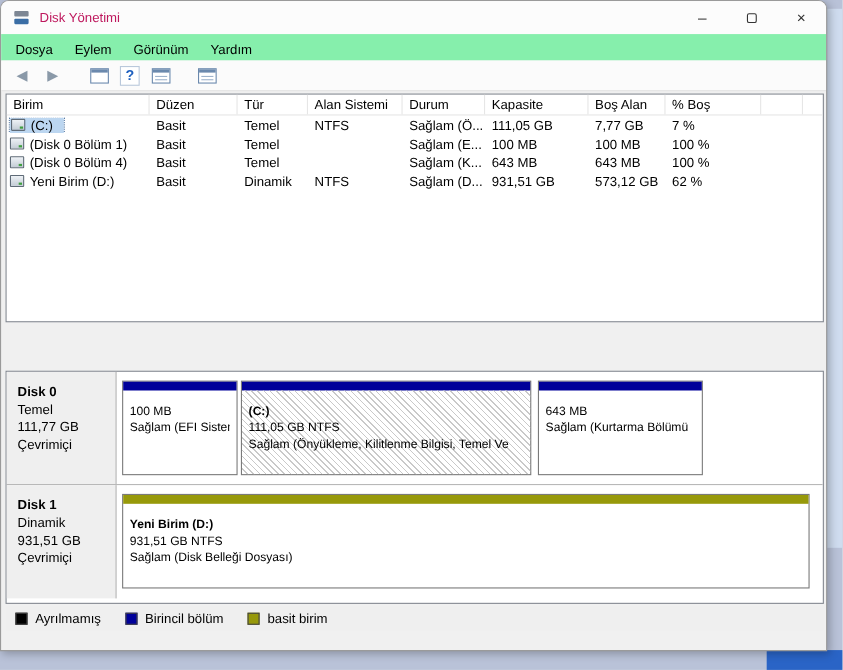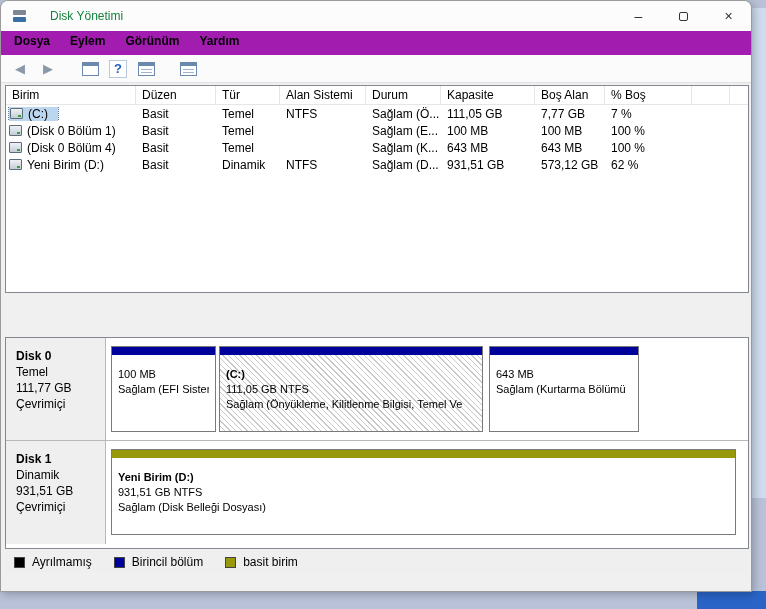--- a/index.html
+++ b/index.html
@@ -21,27 +21,27 @@
     background:#f0f0f0; border:1px solid #9a9a9a;
     border-radius:8px 8px 0 0; overflow:hidden;
     box-shadow: 2px 2px 8px rgba(0,0,0,.25);
   }
 
   
   .titlebar { height:30px; display:flex; align-items:center; background:#fcfcfc; }
   .app-icon { width:16px; height:16px; margin:0 8px 0 11px; position:relative; flex:0 0 auto; }
   .app-icon .d1 { position:absolute; left:1px; top:2px; width:13px; height:5px; background:#7d8794; border-radius:1px; }
   .app-icon .d2 { position:absolute; left:1px; top:9px; width:13px; height:5px; background:#3b6ea5; border-radius:1px; }
-  .title-text { font-size:12px; color:#15803d;margin-left:14px; }
+  .title-text { font-size:12px; color:#be185d; }
   .tb-spacer { flex:1; }
   .win-btn { width:45px; height:30px; display:flex; align-items:center; justify-content:center; font-size:14px; color:#333; cursor:default; }
   .maximize-glyph { width:9px; height:9px; border:1px solid #333; border-radius:2px; }
 
   
-  .menubar { height:24px; display:flex; align-items:flex-start; background:#a21caf; padding-left:3px;font-weight:bold; }
+  .menubar { height:24px; display:flex; align-items:flex-end; background:#86efac; padding-left:3px; }
   .menu-item { padding:3px 10px; font-size:12px; }
 
   
   .toolbar { height:28px; display:flex; align-items:center; background:#fbfbfb; border-bottom:1px solid #e0e0e0; padding-left:8px; gap:6px; }
   .tool-btn { width:22px; height:22px; display:flex; align-items:center; justify-content:center; }
   .arrow-glyph { font-size:13px; color:#8a99a8; }
   .icon-frame { width:17px; height:14px; border:1px solid #6b89ad; background:#fff; position:relative; }
   .icon-frame::before { content:""; position:absolute; left:0; top:0; right:0; height:3px; background:#6b89ad; }
   .icon-frame.grid::after { content:""; position:absolute; left:2px; top:6px; right:2px; height:1px; background:#9fb4cc; box-shadow:0 3px 0 #9fb4cc; }
   .help-glyph { font-size:13px; font-weight:bold; color:#1d5fbf; border:1px solid #b9c8db; width:18px; height:18px; display:flex; align-items:center; justify-content:center; background:#fff; }

